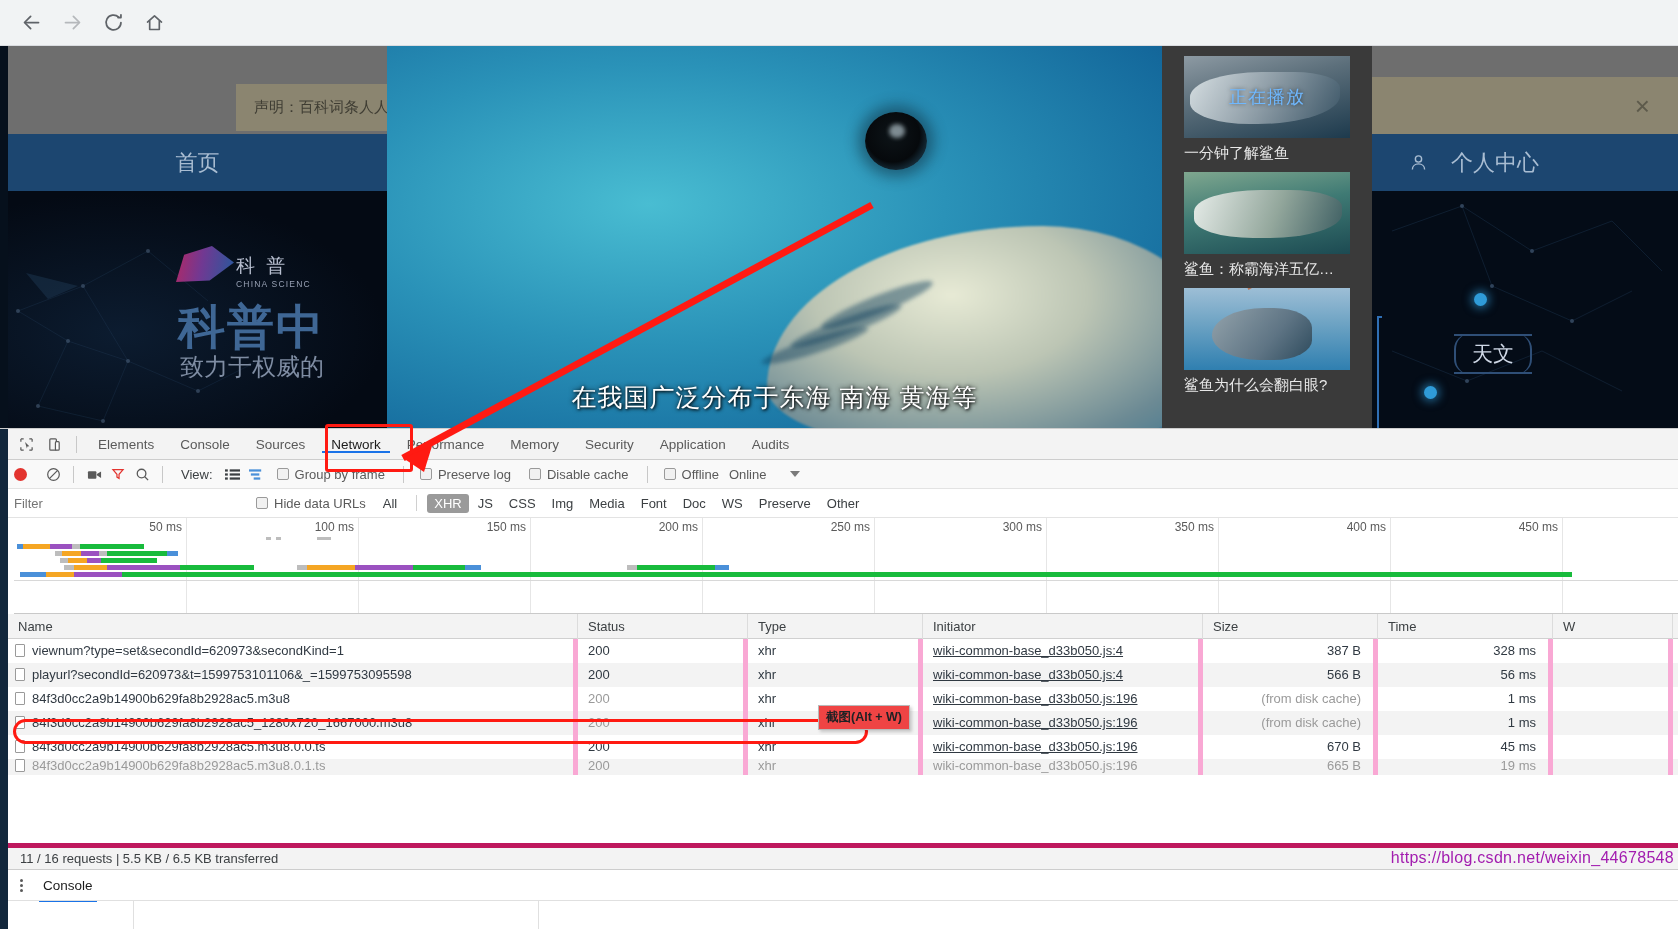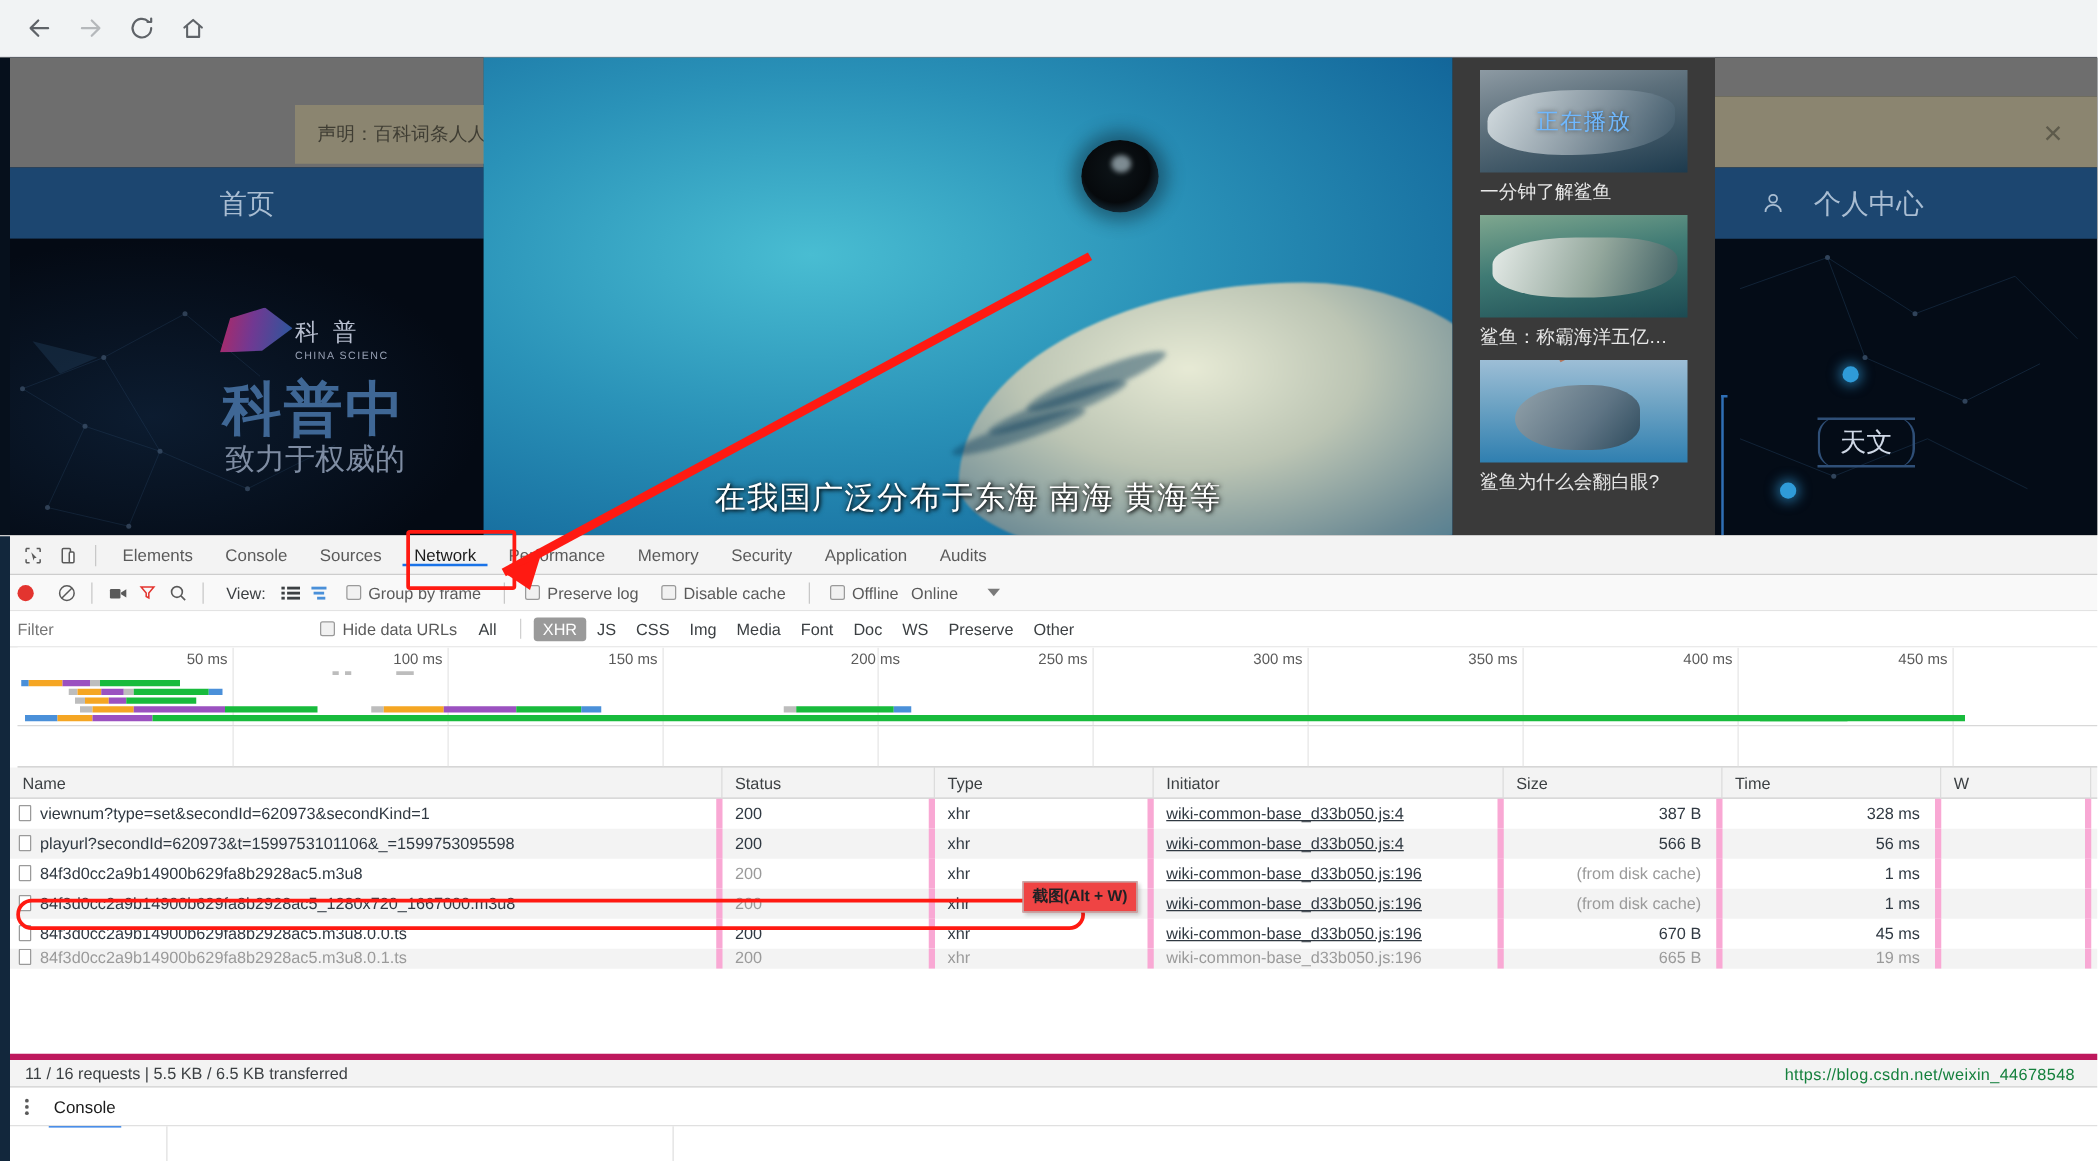--- a/index.html
+++ b/index.html
@@ -216,21 +216,21 @@
   .drawer-body .vline { position:absolute; top:0; bottom:0; width:1px; background:#e0e0e0;}
 
   
   .annot-rect { position:absolute; border: 3px solid #ff1a12; border-radius:3px; pointer-events:none;}
   .annot-arrow { position:absolute; pointer-events:none; }
   .tooltip {
     position:absolute; background:#ef4444; border:1px solid #b9b9b9;
     font-size:12.5px; color:#202124; padding:3px 7px; box-shadow: 2px 2px 3px rgba(0,0,0,.18); font-weight: bold;
   }
   .watermark {
-    position:absolute; right: 18px; bottom: 62px; font-size: 13px; color:#15803d; letter-spacing:.3px;
+    position:absolute; right: 4px; bottom: 62px; font-size: 16px; color:#a21caf; letter-spacing:.3px;
   }
 </style>
 </head>
 <body>
 
 <div id="app">
 
   <div class="browser-bar">
     <div class="nav-btn">
       <svg width="21" height="21" viewBox="0 0 24 24" fill="none" stroke="currentColor" stroke-width="2" stroke-linecap="round" stroke-linejoin="round">
@@ -483,21 +483,21 @@
         <div class="ov-line" style="left:516px"></div>
           <div class="ov-line" style="left:688px"></div>
         <div class="ov-line" style="left:860px"></div>
           <div class="ov-line" style="left:1032px"></div>
         <div class="ov-line" style="left:1204px"></div>
           <div class="ov-line" style="left:1376px"></div>
         <div class="ov-line" style="left:1548px"></div>
         <div class="ov-lbl" style="left:172px">50 ms</div>
         <div class="ov-lbl" style="left:344px">100 ms</div>
         <div class="ov-lbl" style="left:516px">150 ms</div>
-        <div class="ov-lbl" style="left:710px">200 ms</div>
+        <div class="ov-lbl" style="left:688px">200 ms</div>
         <div class="ov-lbl" style="left:860px">250 ms</div>
         <div class="ov-lbl" style="left:1032px">300 ms</div>
         <div class="ov-lbl" style="left:1204px">350 ms</div>
         <div class="ov-lbl" style="left:1376px">400 ms</div>
         <div class="ov-lbl" style="left:1548px">450 ms</div>
       </div>
 
       <div>
         <div class="bar" style="left:3px;top:26px;width:6px;background:#4a90d9"></div>
         <div class="bar" style="left:9px;top:26px;width:27px;background:#f5a623"></div>

